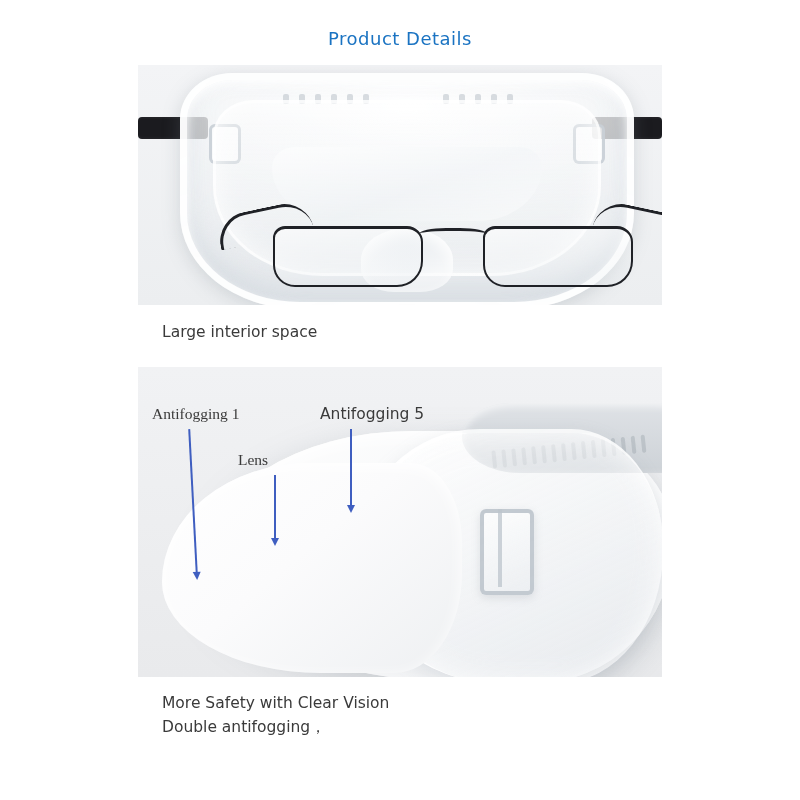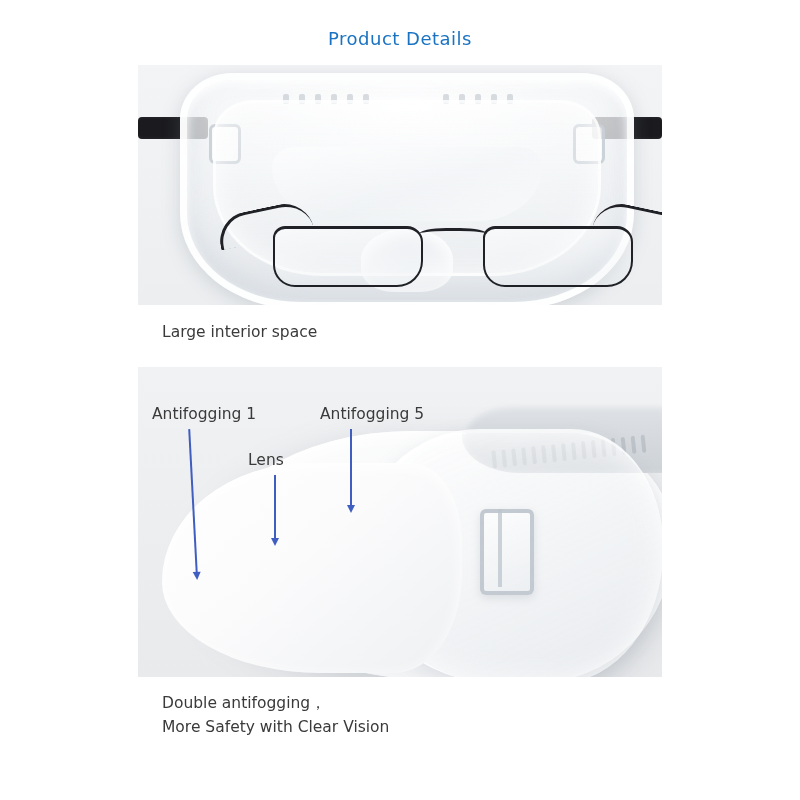--- a/index.html
+++ b/index.html
@@ -267,23 +267,23 @@
   }
 
   
   .callout-label {
     position: absolute;
     font-size: 15.5px;
     color: #3a3a3a;
     white-space: nowrap;
     font-family: "DejaVu Sans", sans-serif;
   }
-  .lbl-af1  { left: 14px;  top: 38px; }
+  .lbl-af1  { left: 14px;  top: 38px; font-family: Liberation Serif, serif; }
   .lbl-af2  { left: 182px; top: 38px; }
-  .lbl-lens { left: 110px; top: 84px; }
+  .lbl-lens { left: 100px; top: 84px; font-family: Liberation Serif, serif; }
 
   .callout-line {
     position: absolute;
     width: 1.5px;
     background: #3f5ec0;
   }
   .callout-line:after {
     content: "";
     position: absolute;
     left: -3.5px;
@@ -381,17 +381,17 @@
     <div class="callout-label lbl-af1">Antifogging 1</div>
     <div class="callout-label lbl-af2">Antifogging 5</div>
     <div class="callout-label lbl-lens">Lens</div>
 
     <div class="callout-line line-af1"></div>
     <div class="callout-line line-af2"></div>
     <div class="callout-line line-lens"></div>
   </div>
 
   <div class="caption2">
+    <div>More Safety with Clear Vision</div>
     <div>Double antifogging，</div>
-    <div>More Safety with Clear Vision</div>
   </div>
 
 </div>
 
 </body></html>

